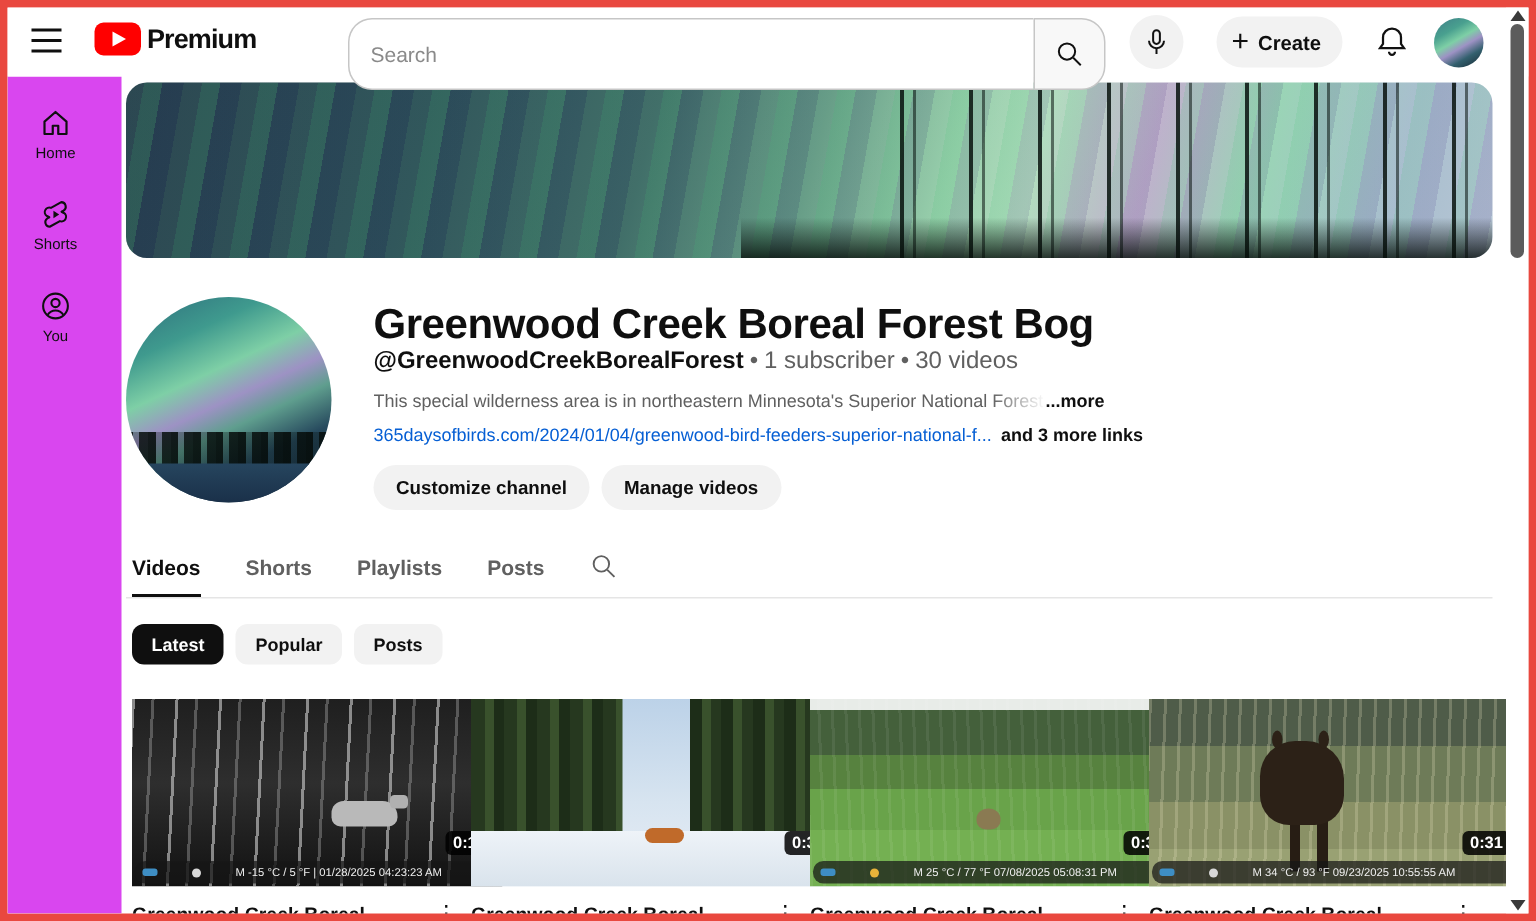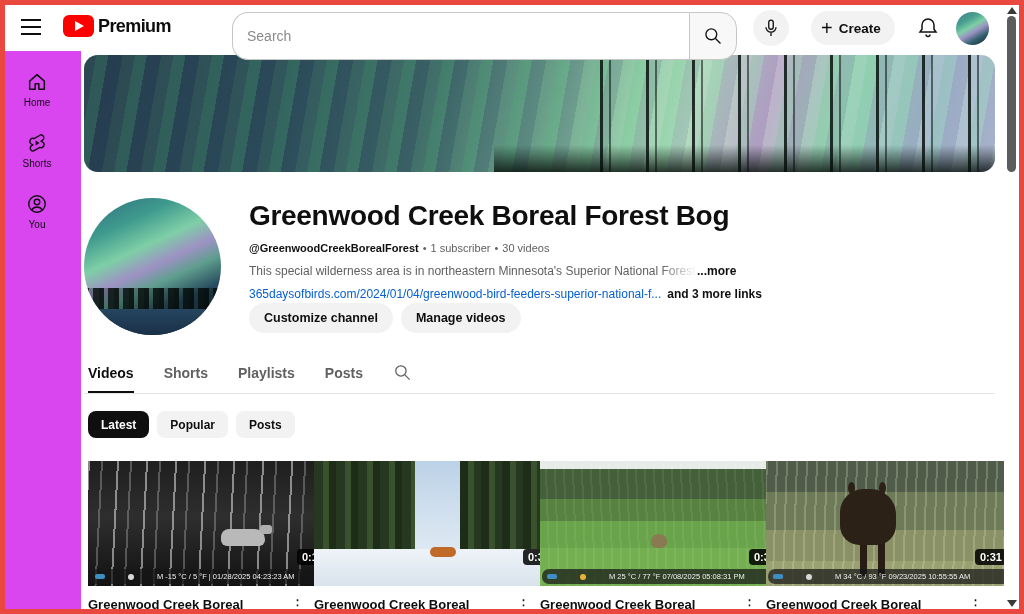--- a/index.html
+++ b/index.html
@@ -42,30 +42,30 @@
   .banner-fringe{position:absolute;right:0;bottom:0;width:55%;height:26%;
     background:linear-gradient(0deg,rgba(6,14,10,0.8),transparent 90%);}
   .channel-header{display:flex;margin-top:26px;gap:28px;}
   .channel-avatar{width:137px;height:137px;border-radius:50%;flex:none;position:relative;overflow:hidden;cursor:pointer;
     background:linear-gradient(155deg,#2e6d7c 0%,#3f9a8e 22%,#7ecfa6 38%,#9d92c4 50%,#5f9e8e 60%,#274a5e 74%,#142433 100%);}
   .channel-avatar .treeline{position:absolute;left:0;right:0;bottom:18%;height:16%;
     background:repeating-linear-gradient(90deg,rgba(5,12,10,0.9) 0 5px,rgba(5,12,10,0.3) 5px 9px,rgba(5,12,10,0.85) 9px 15px);}
   .channel-avatar .lake{position:absolute;left:0;right:0;bottom:0;height:19%;background:linear-gradient(180deg,#26455e,#1a3049);}
   .channel-info{padding-top:2px;min-width:0;}
   .channel-title{font-size:28px;font-weight:bold;letter-spacing:-0.3px;}
-  .channel-meta{margin-top:10px;font-size:11px;color:#606060;display:flex;gap:4px;align-items:center;}
+  .channel-meta{font-size:16px;color:#606060;display:flex;gap:4px;align-items:center;}
   .channel-handle{color:#0f0f0f;font-weight:bold;}
   .channel-desc{margin-top:10px;font-size:12px;color:#606060;display:flex;align-items:baseline;cursor:pointer;max-width:510px;}
   .desc-text{white-space:nowrap;overflow:hidden;max-width:448px;
     -webkit-mask-image:linear-gradient(90deg,#000 92%,transparent);mask-image:linear-gradient(90deg,#000 92%,transparent);}
   .desc-more{color:#0f0f0f;font-weight:bold;flex:none;}
   .channel-links{margin-top:9px;font-size:12px;display:flex;gap:6px;align-items:baseline;}
   .link-blue{color:#065fd4;cursor:pointer;}
   .links-more{font-weight:bold;color:#0f0f0f;cursor:pointer;}
-  .channel-actions{margin-top:2px;display:flex;gap:8px;}
+  .channel-actions{margin-top:13px;display:flex;gap:8px;}
   .action-btn{height:30px;padding:0 15px;border:none;border-radius:15px;background:#f2f2f2;font-size:12.5px;font-weight:bold;color:#0f0f0f;cursor:pointer;font-family:inherit;}
   
   .tabs{display:flex;align-items:center;gap:30px;margin-top:24px;border-bottom:1px solid #e5e5e5;padding:0 4px 0 4px;}
   .tab{font-size:14px;font-weight:bold;color:#606060;padding:6px 0 12px 0;cursor:pointer;position:relative;}
   .tab.active{color:#0f0f0f;}
   .tab.active::after{content:"";position:absolute;left:0;right:0;bottom:0;height:2.5px;background:#0f0f0f;}
   .tab-search{padding-bottom:8px;cursor:pointer;display:flex;}
   
   .chips{display:flex;gap:8px;margin-top:17px;padding-left:4px;}
   .chip{height:27px;padding:0 13px;border-radius:8px;background:#f2f2f2;font-size:12px;font-weight:bold;display:flex;align-items:center;cursor:pointer;color:#0f0f0f;}

